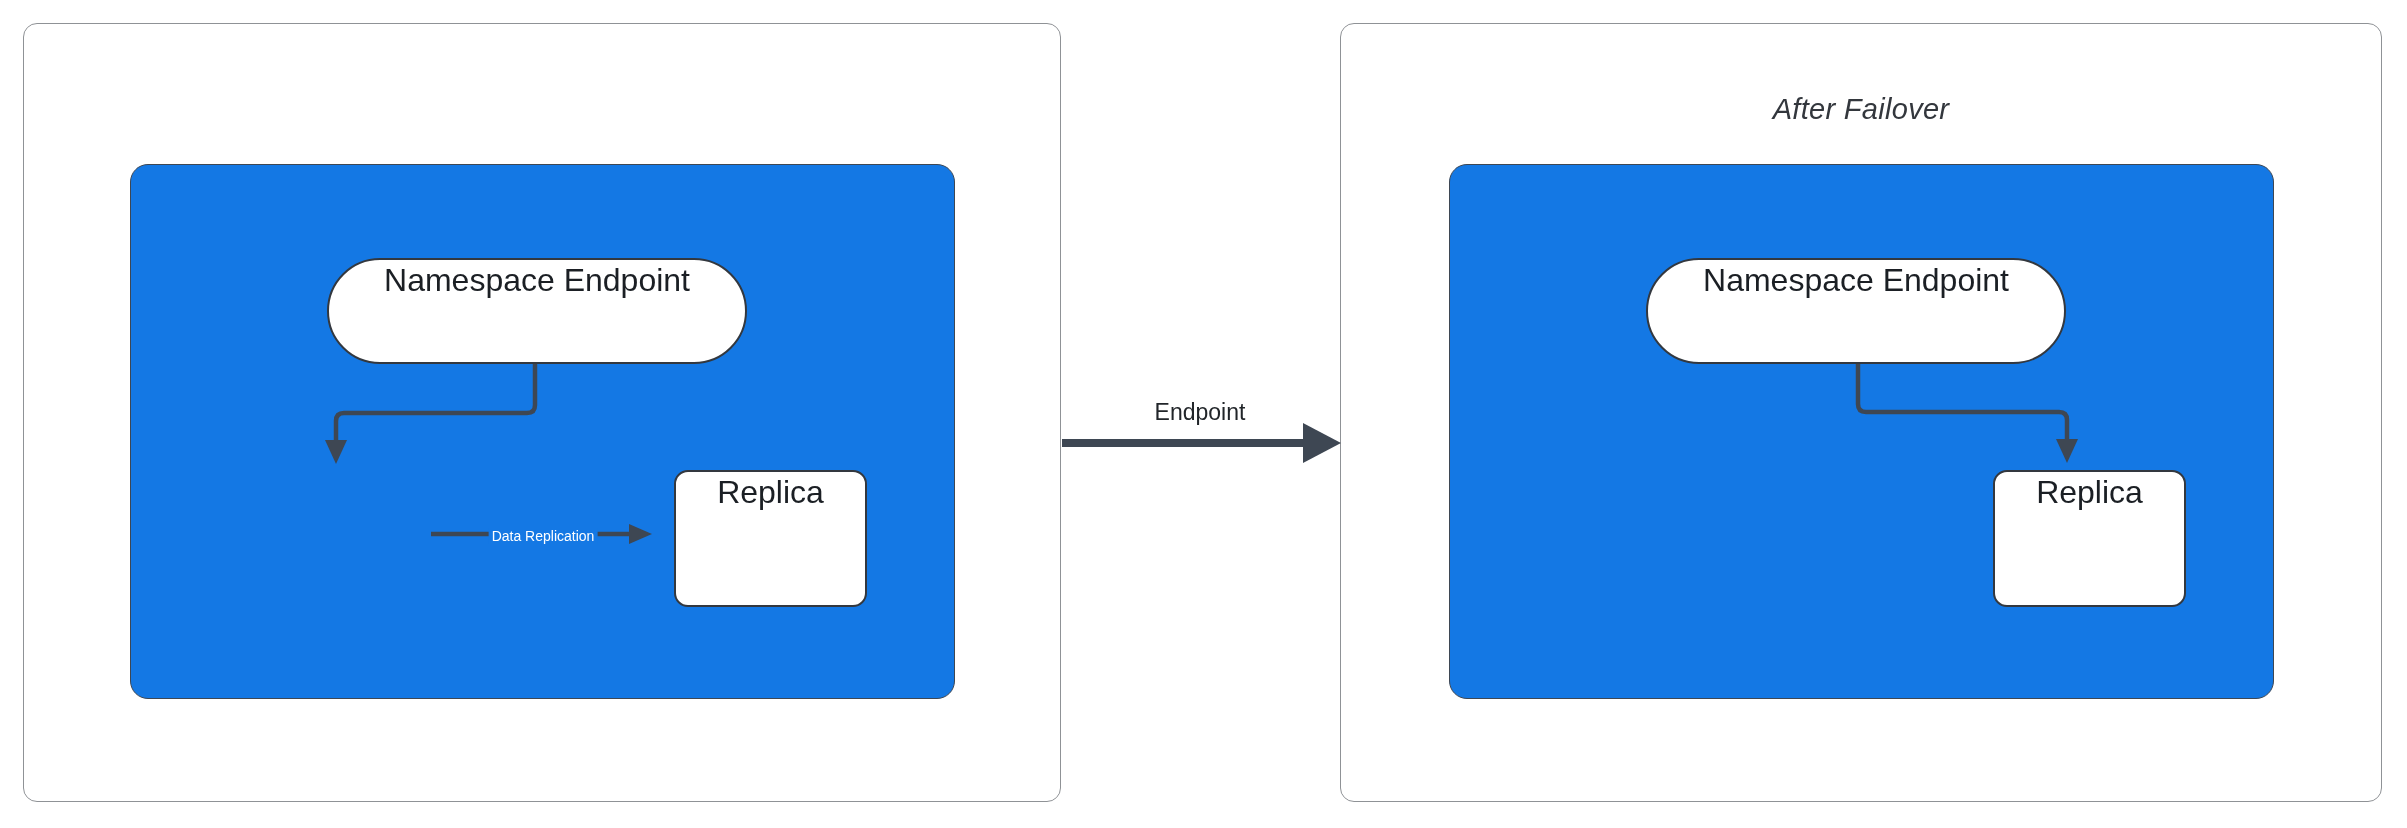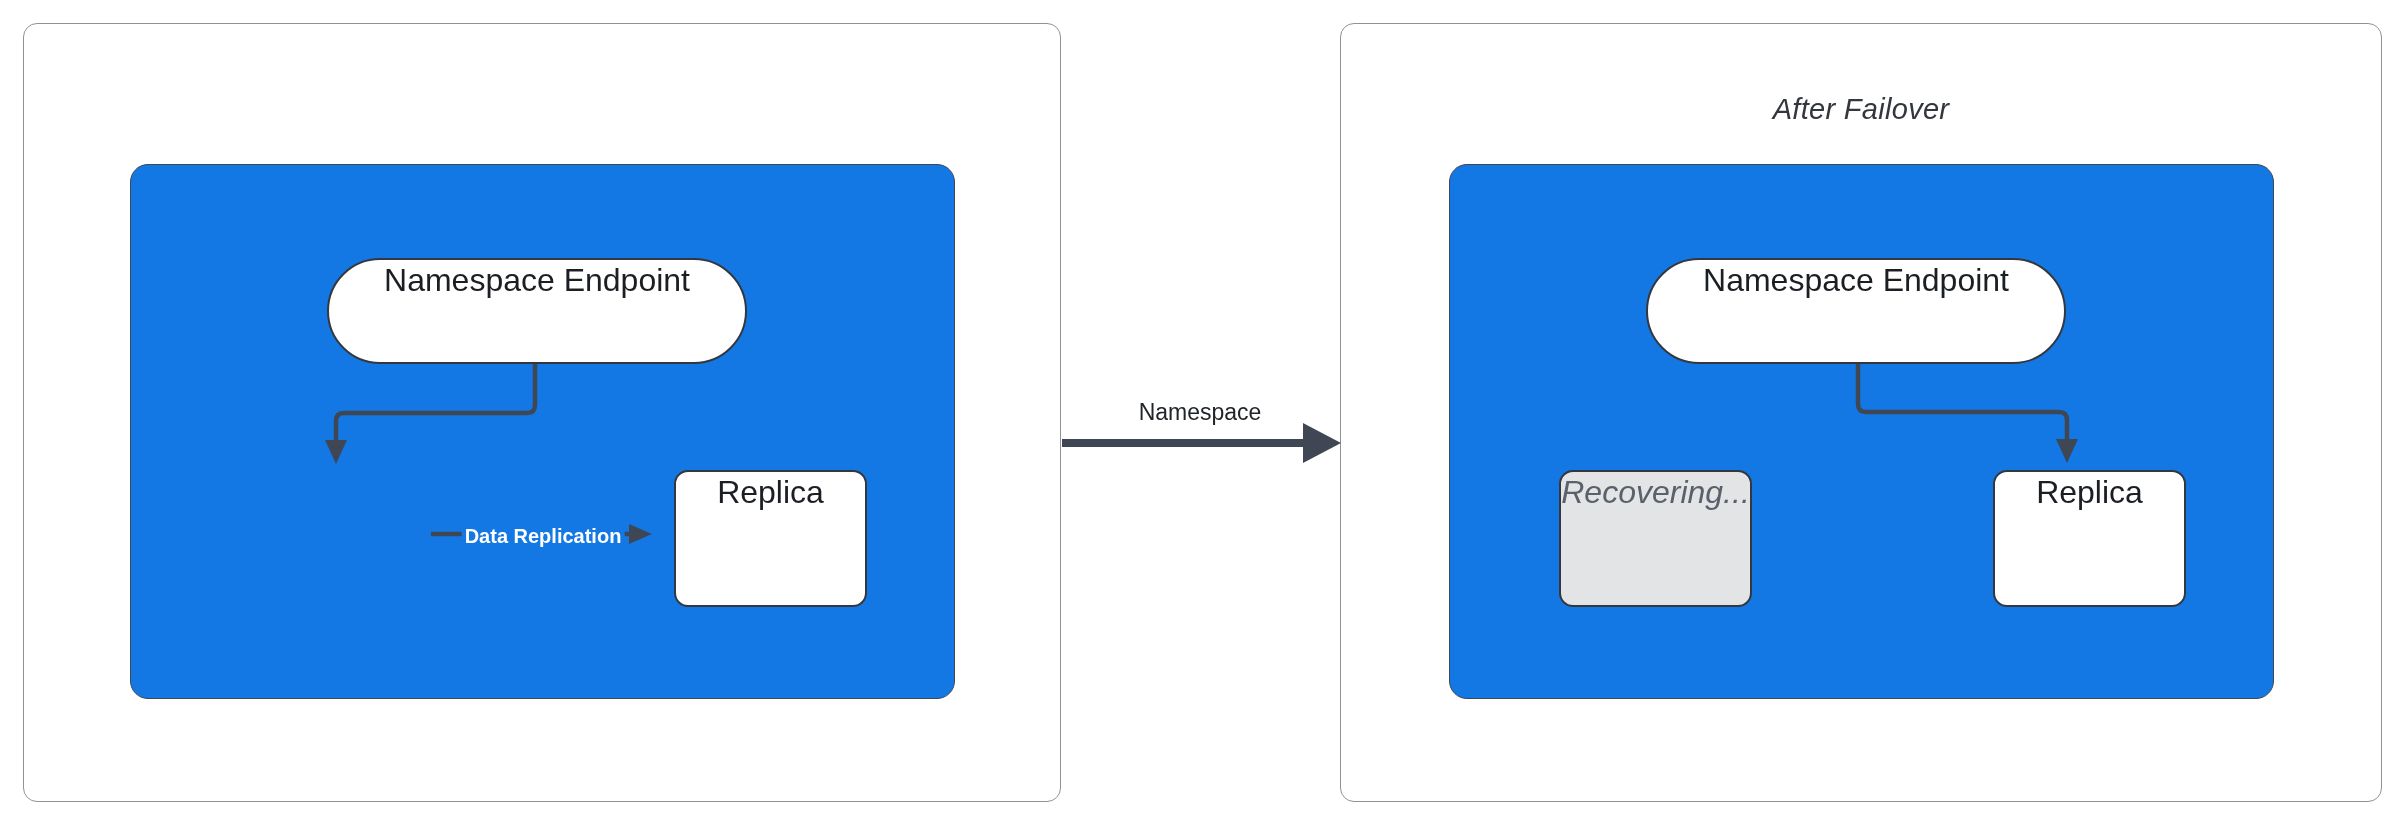--- a/index.html
+++ b/index.html
@@ -99,22 +99,22 @@
   }
 
   .edge-label {
     position: absolute;
     z-index: 10;
     left: 412px;
     top: 371px;
     transform: translate(-50%, -50%);
     background: var(--container-fill);
     color: #ffffff;
-    font-size: 20px;
-    font-weight: 700;
+    font-size: 14px;
+    font-weight: 400;
     white-space: nowrap;
     padding: 0 3px;
   }
 
   .failover-label {
     position: absolute;
     z-index: 6;
     left: 1200px;
     top: 412px;
     transform: translate(-50%, -50%);
@@ -158,30 +158,27 @@
       <div class="edge-label">Data Replication</div>
     </div>
   </section>
 
   <section class="panel right">
     <div class="panel-title">After Failover</div>
     <div class="bluebox">
       <div class="node pill">
         <span>Namespace Endpoint</span>
       </div>
-      <div class="node box pos-left recovering">
-        <span>Recovering...</span>
-      </div>
       <div class="node box pos-right">
         <span>Replica</span>
       </div>
     </div>
   </section>
 
-  <div class="failover-label">Namespace</div>
+  <div class="failover-label">Endpoint</div>
 
   <svg class="overlay" width="2407" height="828" viewBox="0 0 2407 828">
 
     <g>
       <path class="edge-line" d="M 535 358 L 535 405 Q 535 413 527 413 L 344 413 Q 336 413 336 421 L 336 442"></path>
       <polygon class="edge-head" points="325,440 347,440 336,464"></polygon>
     </g>
 
     <g>
       <line class="edge-line" x1="431" y1="534" x2="634" y2="534"></line>

